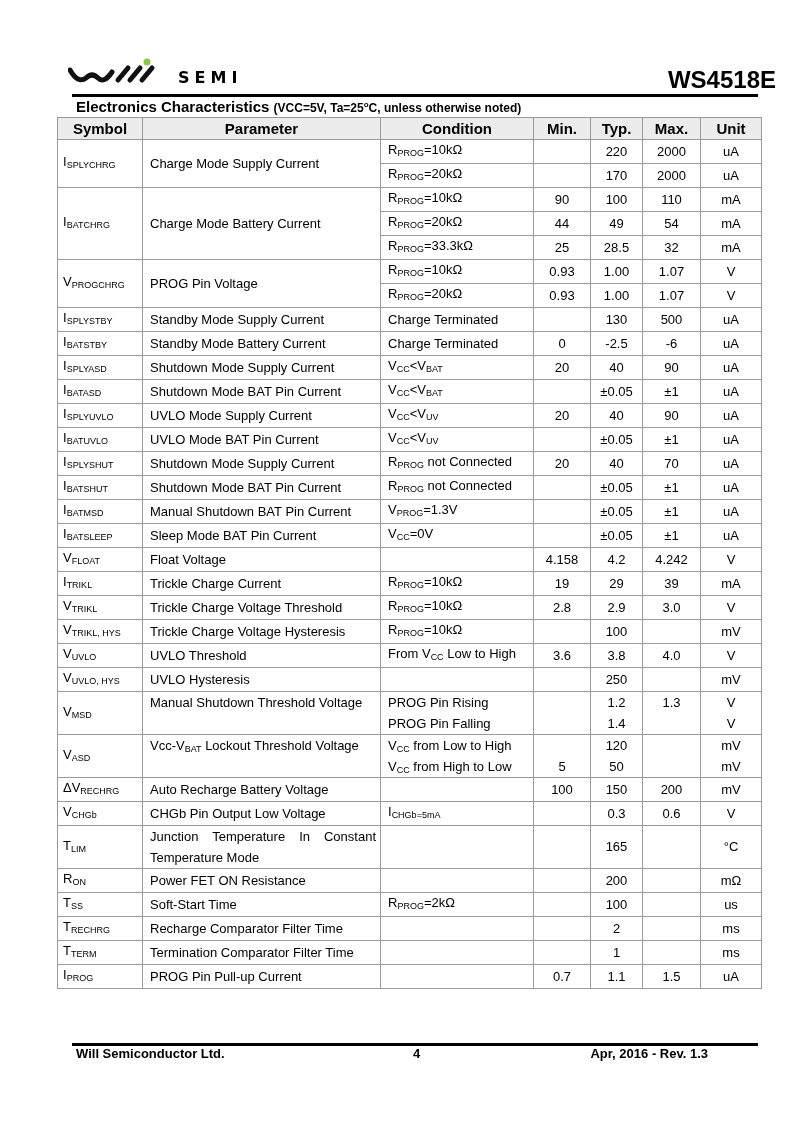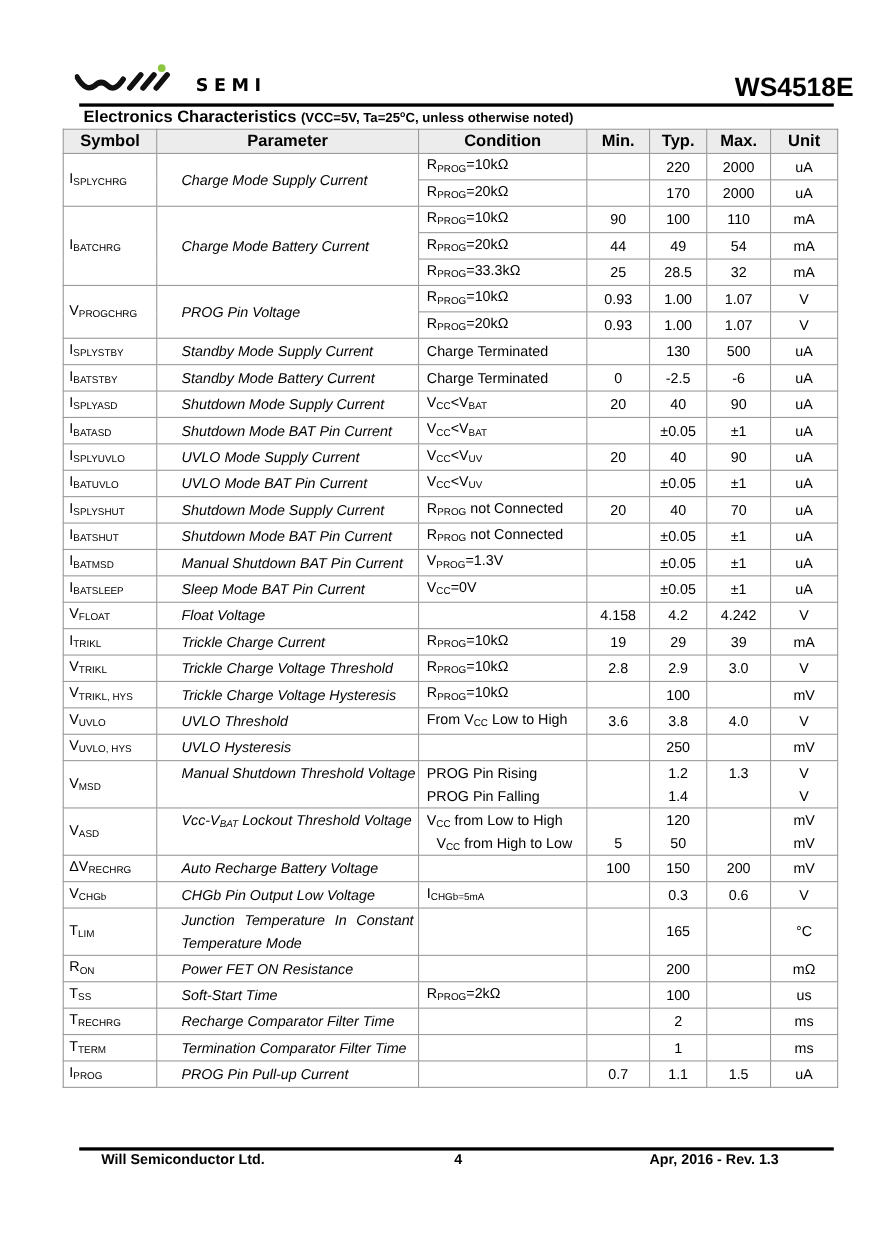--- a/index.html
+++ b/index.html
@@ -9,28 +9,28 @@
   .part-no { position: absolute; right: 24px; top: 66px; font-weight: bold; font-size: 24px; letter-spacing: 0px; }
   .header-rule { position: absolute; left: 72px; top: 94px; width: 686px; height: 3px; background: #000; }
   .section-title { position: absolute; left: 76px; top: 98px; font-weight: bold; font-size: 15px; white-space: nowrap; }
   .section-title .sub { font-size: 12px; }
   .section-title sup { font-size: 8px; }
   table.spec { position: absolute; left: 57px; top: 117px; width: 704px; border-collapse: collapse; font-size: 13px; table-layout: fixed; }
   table.spec th, table.spec td { border: 1px solid #9a9a9a; padding: 0 4px; height: 20.6px; line-height: 20px; white-space: nowrap; overflow: visible; }
   table.spec th { background: #ececec; font-weight: bold; font-size: 15px; text-align: center; height: 21px; }
   table.spec td.c { text-align: center; }
   table.spec td.sym { padding-left: 5px; }
-  table.spec td.par { padding-left: 22px; font-style: italic; }
+  table.spec td.par { padding-left: 7px; }
   table.spec td.cond { padding-left: 7px; }
   table.spec td.wrap { white-space: normal; line-height: 21px; text-align: justify; text-align-last: left; }
   table.spec td.stack { line-height: 21px; }
   .sub-s { font-size: 9px; vertical-align: -2px; }
   .footer-rule { position: absolute; left: 72px; top: 1043px; width: 686px; height: 3px; background: #000; }
   .footer { position: absolute; top: 1046px; font-weight: bold; font-size: 13px; }
-  .footer.left { left: 92px; text-align: center; }
+  .footer.left { left: 76px; text-align: center; }
   .footer.center { left: 413px; }
   .footer.right { right: 92px; }
 </style>
 </head>
 <body>
 
 <div class="logo">
   <svg width="190" height="30" viewBox="0 0 190 30">
     <path d="M2 12 Q10 26 18 20 Q24 14 30 20 Q36 26 44 14" fill="none" stroke="#111" stroke-width="5" stroke-linecap="round"></path>
     <line x1="50" y1="22" x2="60" y2="10" stroke="#111" stroke-width="5" stroke-linecap="round"></line>
@@ -292,21 +292,21 @@
         <td class="c stack">
           <div style="height: 21px;">V</div>
           <div style="height: 21px;">V</div>
         </td>
       </tr>
       <tr>
         <td class="sym" style="vertical-align: middle;"><span>V</span><span class="sub-s">ASD</span></td>
         <td class="par" style="vertical-align: top; line-height: 21px;"><span>Vcc-V</span><span class="sub-s">BAT</span><span> Lockout Threshold Voltage</span></td>
         <td class="cond stack">
           <div style="height: 21px;"><span>V</span><span class="sub-s">CC</span><span> from Low to High</span></div>
-          <div style="height: 21px; text-align: center;"><span>V</span><span class="sub-s">CC</span><span> from High to Low</span></div>
+          <div style="height: 21px;"><span>V</span><span class="sub-s">CC</span><span> from High to Low</span></div>
         </td>
         <td class="c stack">
           <div style="height: 21px;"></div>
           <div style="height: 21px;">5</div>
         </td>
         <td class="c stack">
           <div style="height: 21px;">120</div>
           <div style="height: 21px;">50</div>
         </td>
         <td class="c stack">

